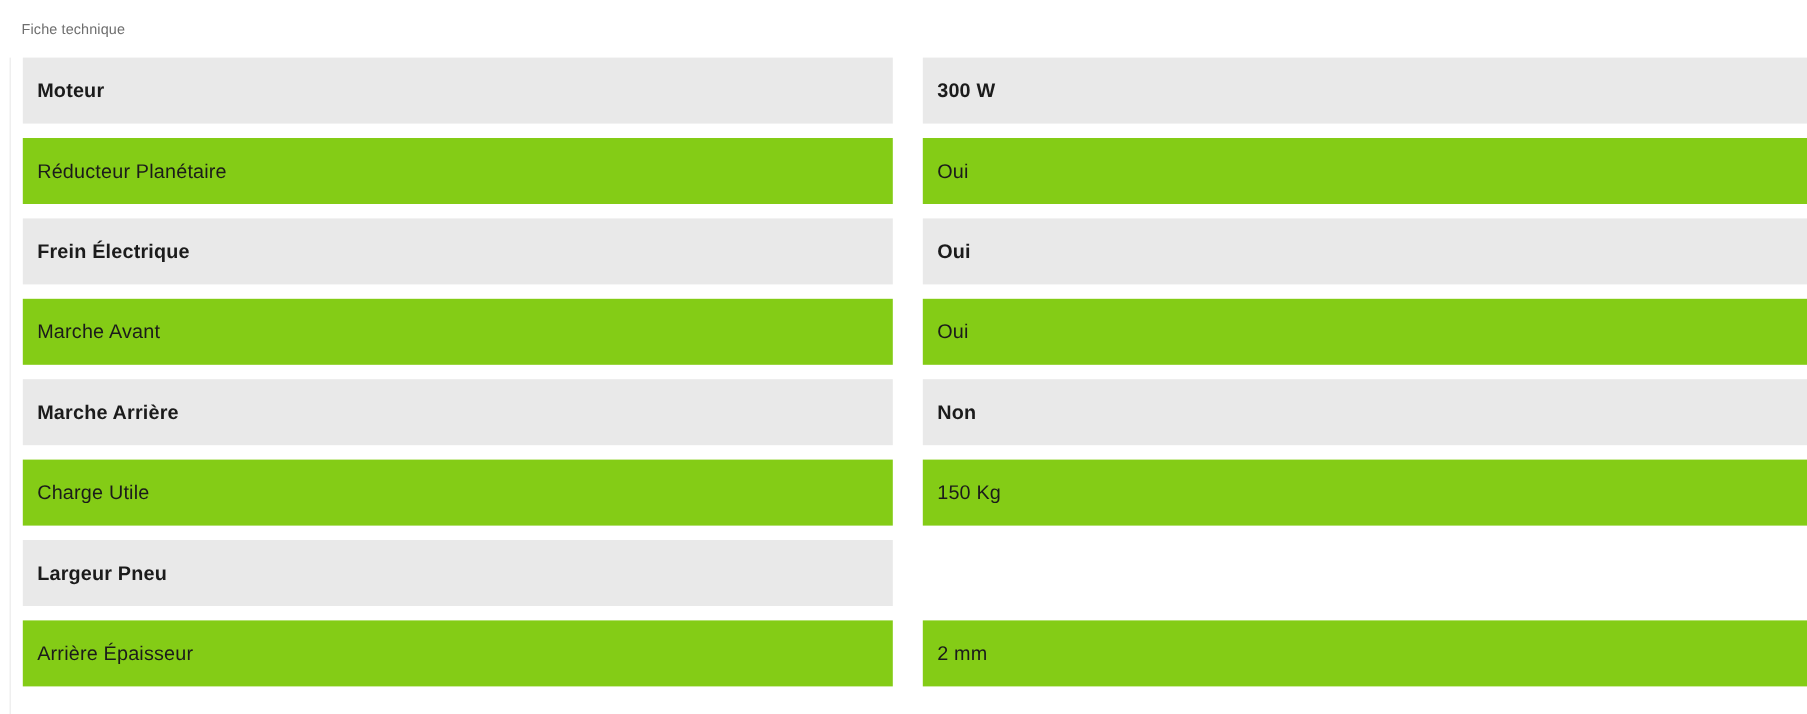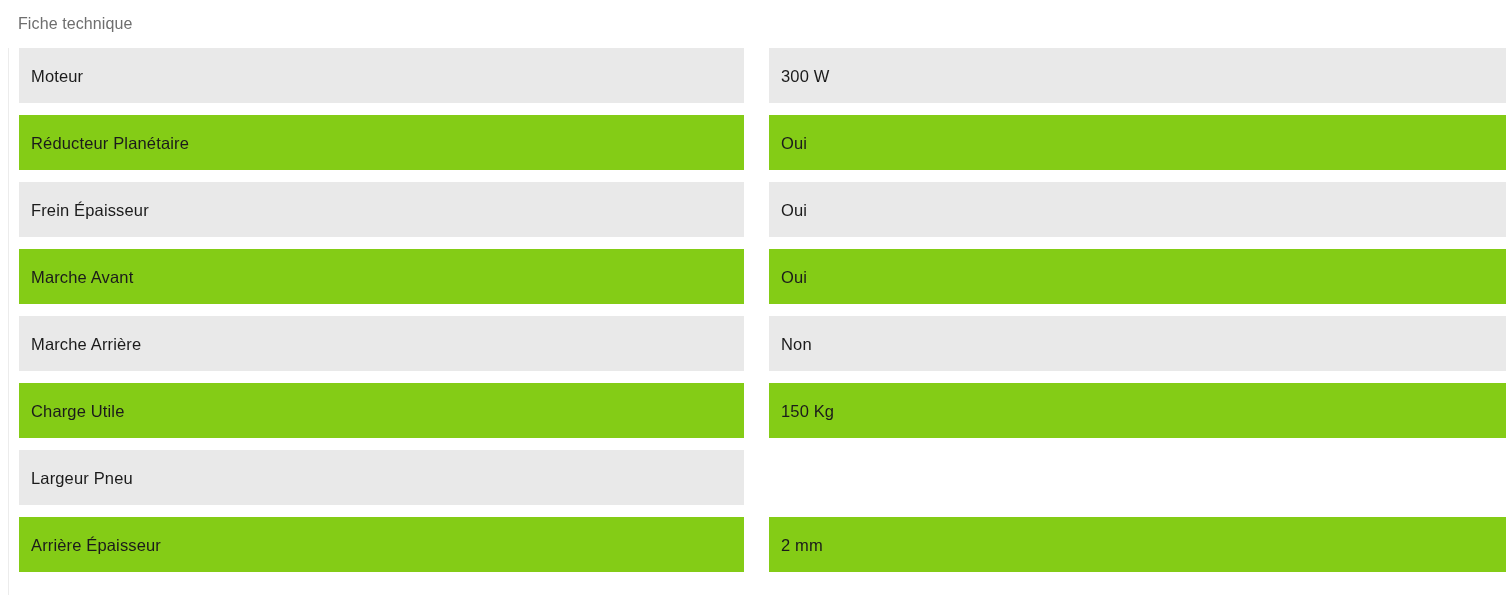--- a/index.html
+++ b/index.html
@@ -21,21 +21,21 @@
     position: relative;
     width: 1506px;
     height: 595px;
   }
 
   
   .section-title {
     position: absolute;
     left: 18px;
     top: 12px;
-    font-size: 16px;
+    font-size: 12px;
     line-height: 24px;
     font-weight: 400;
     color: #6e6e6e;
     letter-spacing: 0.1px;
     white-space: nowrap;
   }
 
   
   .spec-table {
     position: absolute;
@@ -82,21 +82,21 @@
   }
 
   .spec-cell-value {
     width: 737px;
     flex: 0 0 737px;
     margin-left: 13px;
   }
 
   
   .band-dark  .spec-cell-label,
-  .band-dark  .spec-cell-value { background: #e9e9e9; }
+  .band-dark  .spec-cell-value { background: #e9e9e9; font-weight: bold; }
   .band-light .spec-cell-label,
   .band-light .spec-cell-value { background: #84cc16; }
 </style>
 </head>
 <body>
 
 <div class="page">
 
   <div class="section-title">Fiche technique</div>
 
@@ -105,21 +105,21 @@
         <div class="spec-cell spec-cell-label">Moteur</div>
         <div class="spec-gap"></div>
         <div class="spec-cell spec-cell-value">300 W</div>
       </div>
       <div class="spec-row band-light">
         <div class="spec-cell spec-cell-label">Réducteur Planétaire</div>
         <div class="spec-gap"></div>
         <div class="spec-cell spec-cell-value">Oui</div>
       </div>
       <div class="spec-row band-dark">
-        <div class="spec-cell spec-cell-label">Frein Épaisseur</div>
+        <div class="spec-cell spec-cell-label">Frein Électrique</div>
         <div class="spec-gap"></div>
         <div class="spec-cell spec-cell-value">Oui</div>
       </div>
       <div class="spec-row band-light">
         <div class="spec-cell spec-cell-label">Marche Avant</div>
         <div class="spec-gap"></div>
         <div class="spec-cell spec-cell-value">Oui</div>
       </div>
       <div class="spec-row band-dark">
         <div class="spec-cell spec-cell-label">Marche Arrière</div>

